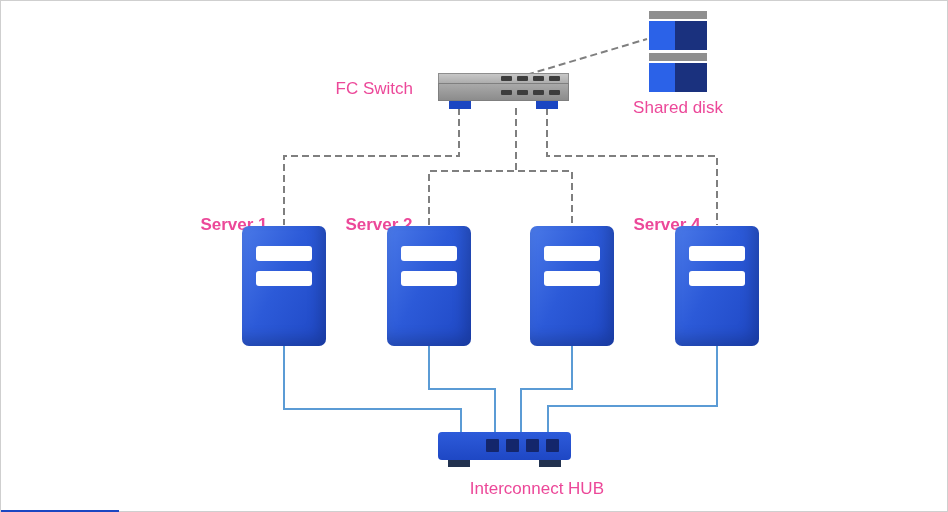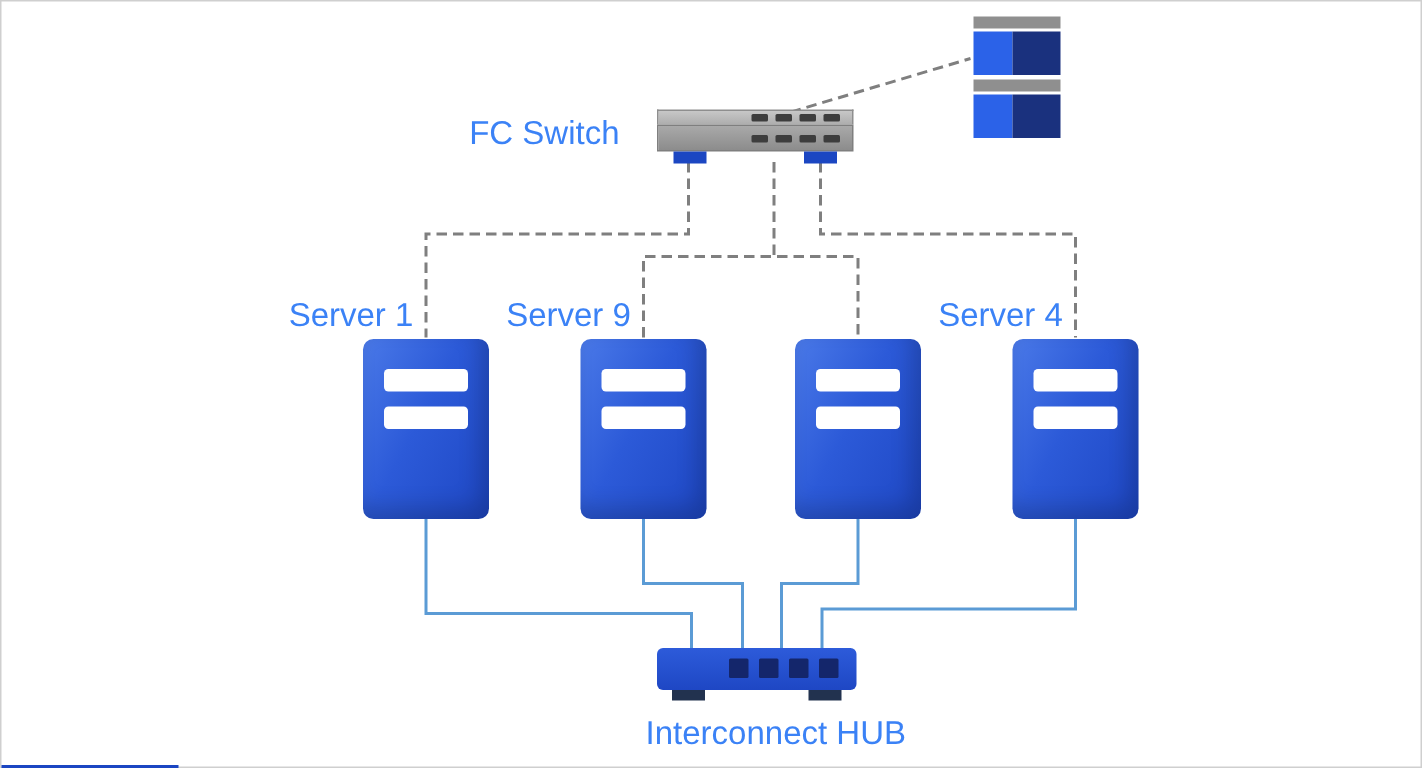--- a/index.html
+++ b/index.html
@@ -7,21 +7,21 @@
   body { font-family: "Liberation Sans", sans-serif; position: relative; overflow: hidden; }
 
   .canvas {
     position: absolute; left: 0; top: 0; width: 948px; height: 512px;
     background: #ffffff; border: 1px solid #cfcfcf;
   }
 
   .wires { position: absolute; left: 0; top: 0; width: 948px; height: 512px; }
 
   .node-label {
-    position: absolute; color: #3b82f6; font-size: 22px; line-height: 22px;
+    position: absolute; color: #ec4899; font-size: 17px; line-height: 22px;
     text-align: center; white-space: nowrap;
   }
 
   
   .fc-switch { position: absolute; left: 437px; top: 72px; width: 131px; height: 36px; }
   .fc-switch .top {
     height: 10px; background: linear-gradient(#c7c7c7, #adadad);
     border: 1px solid #8e8e8e; border-bottom: none;
     display: flex; justify-content: flex-end; align-items: center; gap: 5px; padding-right: 8px;
   }
@@ -56,21 +56,21 @@
   .server .slot {
     position: absolute; left: 14px; width: 56px; height: 15px;
     background: #ffffff; border-radius: 3px;
   }
   .server .slot.s1 { top: 20px; }
   .server .slot.s2 { top: 45px; }
   .server-1 { left: 241px; }
   .server-2 { left: 386px; }
   .server-3 { left: 529px; }
   .server-4 { left: 674px; }
-  .server-label { top: 198px; width: 120px; }
+  .server-label { top: 213px; width: 120px; font-weight: bold; }
   .server-1-label { left: 173px; }
   .server-2-label { left: 318px; }
   .server-3-label { left: 461px; }
   .server-4-label { left: 606px; }
 
   
   .hub {
     position: absolute; left: 437px; top: 431px; width: 133px; height: 28px;
     background: linear-gradient(#2d5bda, #1e47c4); border-radius: 4px;
   }
@@ -134,23 +134,24 @@
       </div>
     </div>
     <div class="disk-unit">
       <div class="disk-cap"></div>
       <div class="disk-body">
         <div class="lite"></div>
         <div class="dark"></div>
       </div>
     </div>
   </div>
+  <div class="node-label shared-disk-label">Shared disk</div>
 
   <div class="node-label server-label server-1-label">Server 1</div>
-  <div class="node-label server-label server-2-label">Server 9</div>
+  <div class="node-label server-label server-2-label">Server 2</div>
   <div class="node-label server-label server-4-label">Server 4</div>
 
   <div class="server server-1">
     <div class="slot s1"></div>
     <div class="slot s2"></div>
   </div>
   <div class="server server-2">
     <div class="slot s1"></div>
     <div class="slot s2"></div>
   </div>

